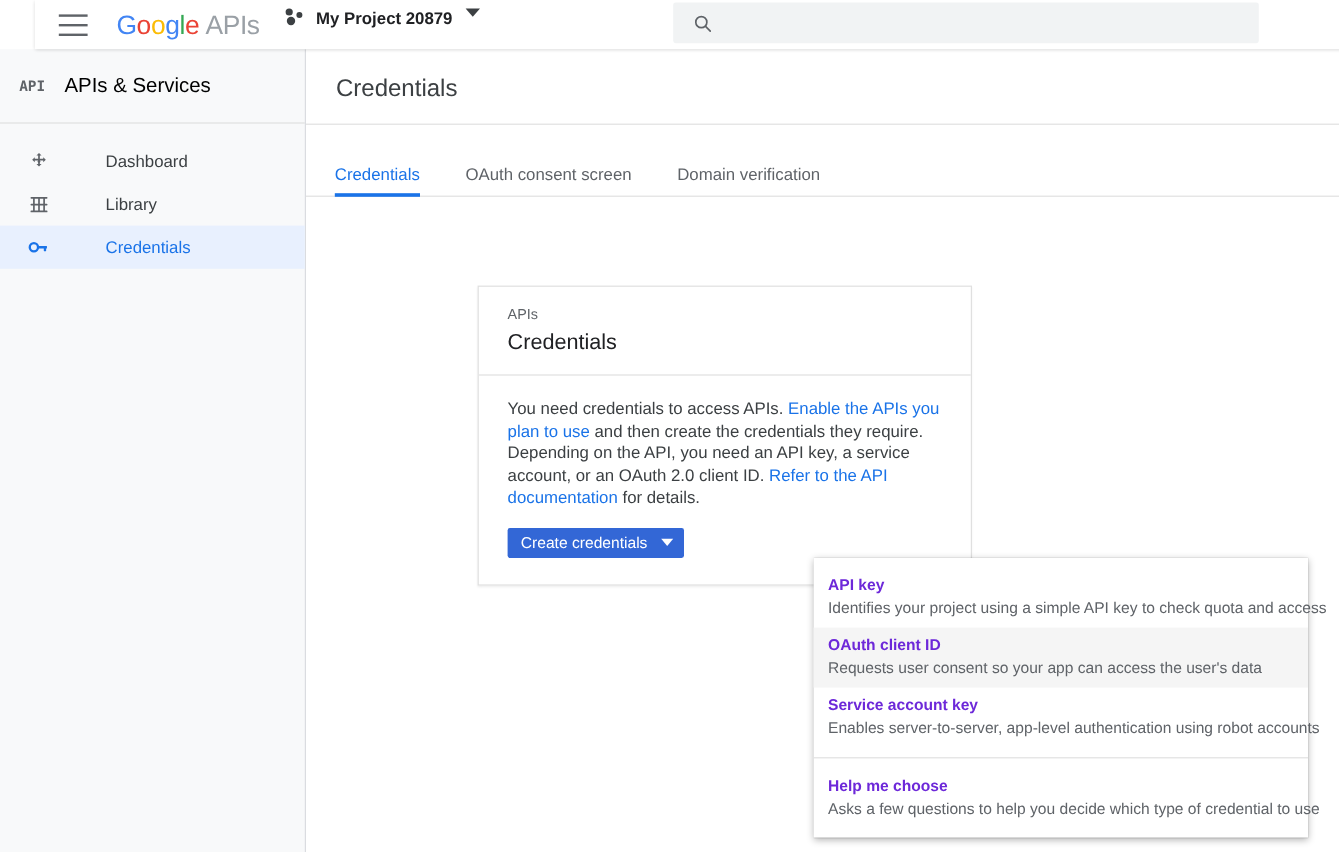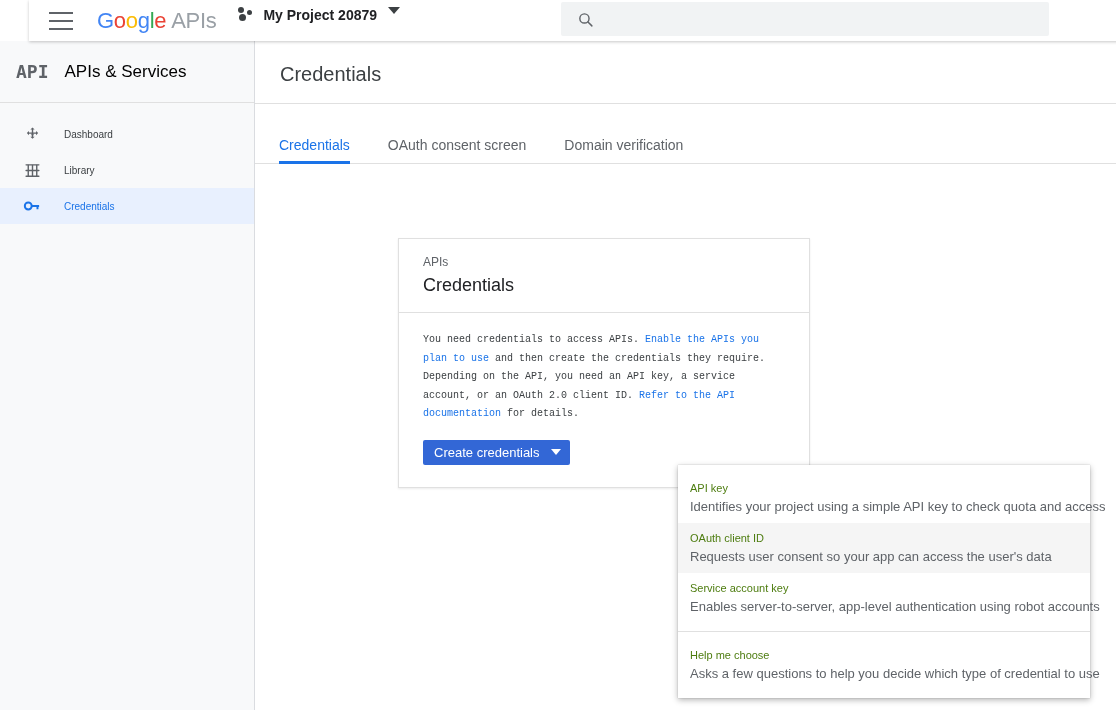--- a/index.html
+++ b/index.html
@@ -116,38 +116,39 @@
   #sidebar-head {
     height: 62px;
     display: flex;
     align-items: center;
     border-bottom: 1px solid #e0e0e0;
   }
   #api-badge {
     margin-left: 16px;
     font-family: "DejaVu Sans Mono", monospace;
     font-weight: bold;
-    font-size: 18px;
+    font-size: 12px;
     color: #5f6368;
     letter-spacing: 0px;
   }
   #sidebar-title {
     margin-left: 16px;
     font-size: 17px;
     color: #000000;
     white-space: nowrap;
   }
   #sidebar-nav { padding-top: 13px; }
   .nav-item {
     height: 36px;
     display: flex;
     align-items: center;
     cursor: pointer;
-    font-size: 10px;
+    font-size: 14px;
     color: #3c4043;
+    gap: 24px;
   }
   .nav-item .nav-icon {
     width: 24px;
     margin-left: 20px;
     display: flex;
     align-items: center;
     justify-content: center;
   }
   .nav-item .nav-label { margin-left: 20px; white-space: nowrap; }
   .nav-item.active { background: #e8f0fe; }
@@ -218,24 +219,23 @@
   }
   #card-title {
     font-size: 18px;
     color: #202124;
     line-height: 24px;
     margin-top: 3px;
     font-weight: normal;
   }
   #card-body { padding: 18px 24px 22px 24px; }
   #card-desc {
-    font-size: 10px;
+    font-size: 14px;
     line-height: 18.5px;
     color: #3c4043;
-    font-family: Liberation Mono, monospace;
   }
   #card-desc a { color: #1a73e8; text-decoration: none; cursor: pointer; }
   #create-btn {
     margin-top: 16px;
     display: inline-flex;
     align-items: center;
     height: 25px;
     padding: 0 9px 0 11px;
     background: #3367d6;
     color: #ffffff;
@@ -264,24 +264,24 @@
     box-shadow: 0 2px 6px rgba(0,0,0,0.30), 0 0 1px rgba(0,0,0,0.25);
     z-index: 25;
     padding: 8px 0 8px 0;
   }
   .menu-item {
     padding: 6px 12px 7px 12px;
     cursor: pointer;
   }
   .menu-item.hover { background: #f5f5f5; }
   .menu-title {
-    font-size: 11px;
-    color: #4d7c0f;
+    font-size: 13px;
+    color: #6d28d9;
     line-height: 18px;
-    font-weight: normal;
+    font-weight: bold;
   }
   .menu-sub {
     font-size: 13px;
     color: #5f6368;
     line-height: 18px;
     margin-top: 1px;
     white-space: nowrap;
   }
   #menu-divider {
     height: 1px;

